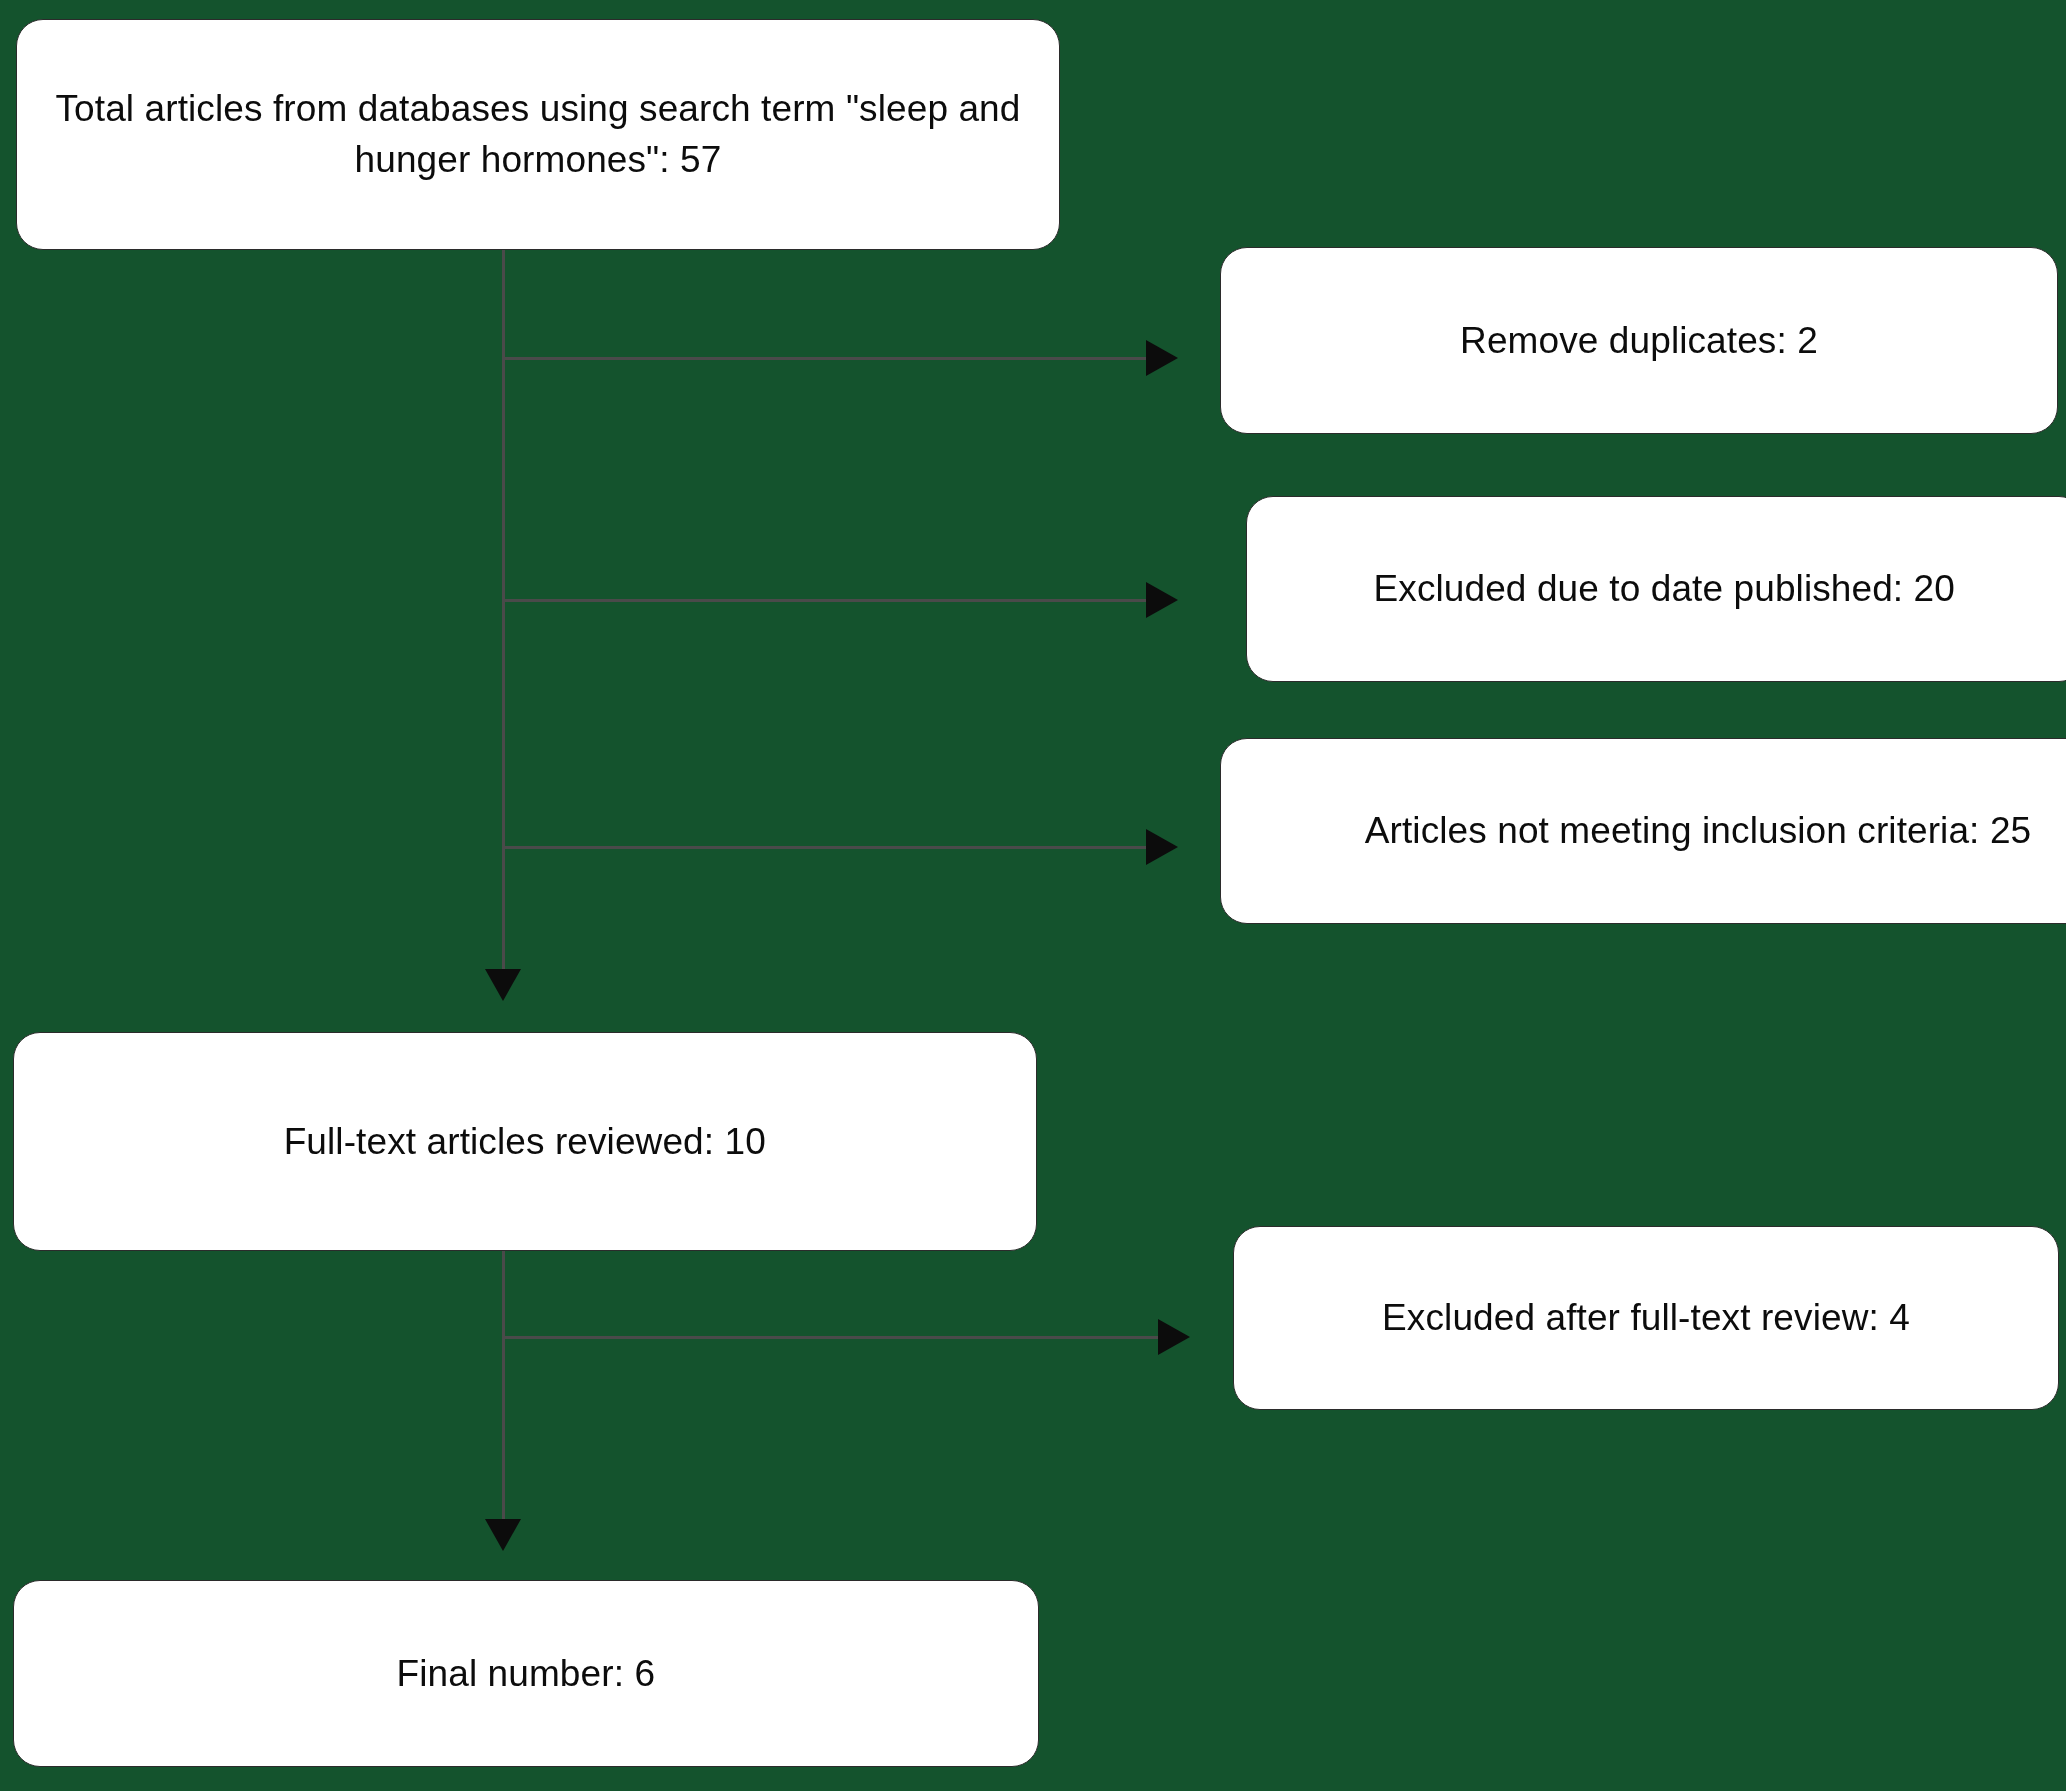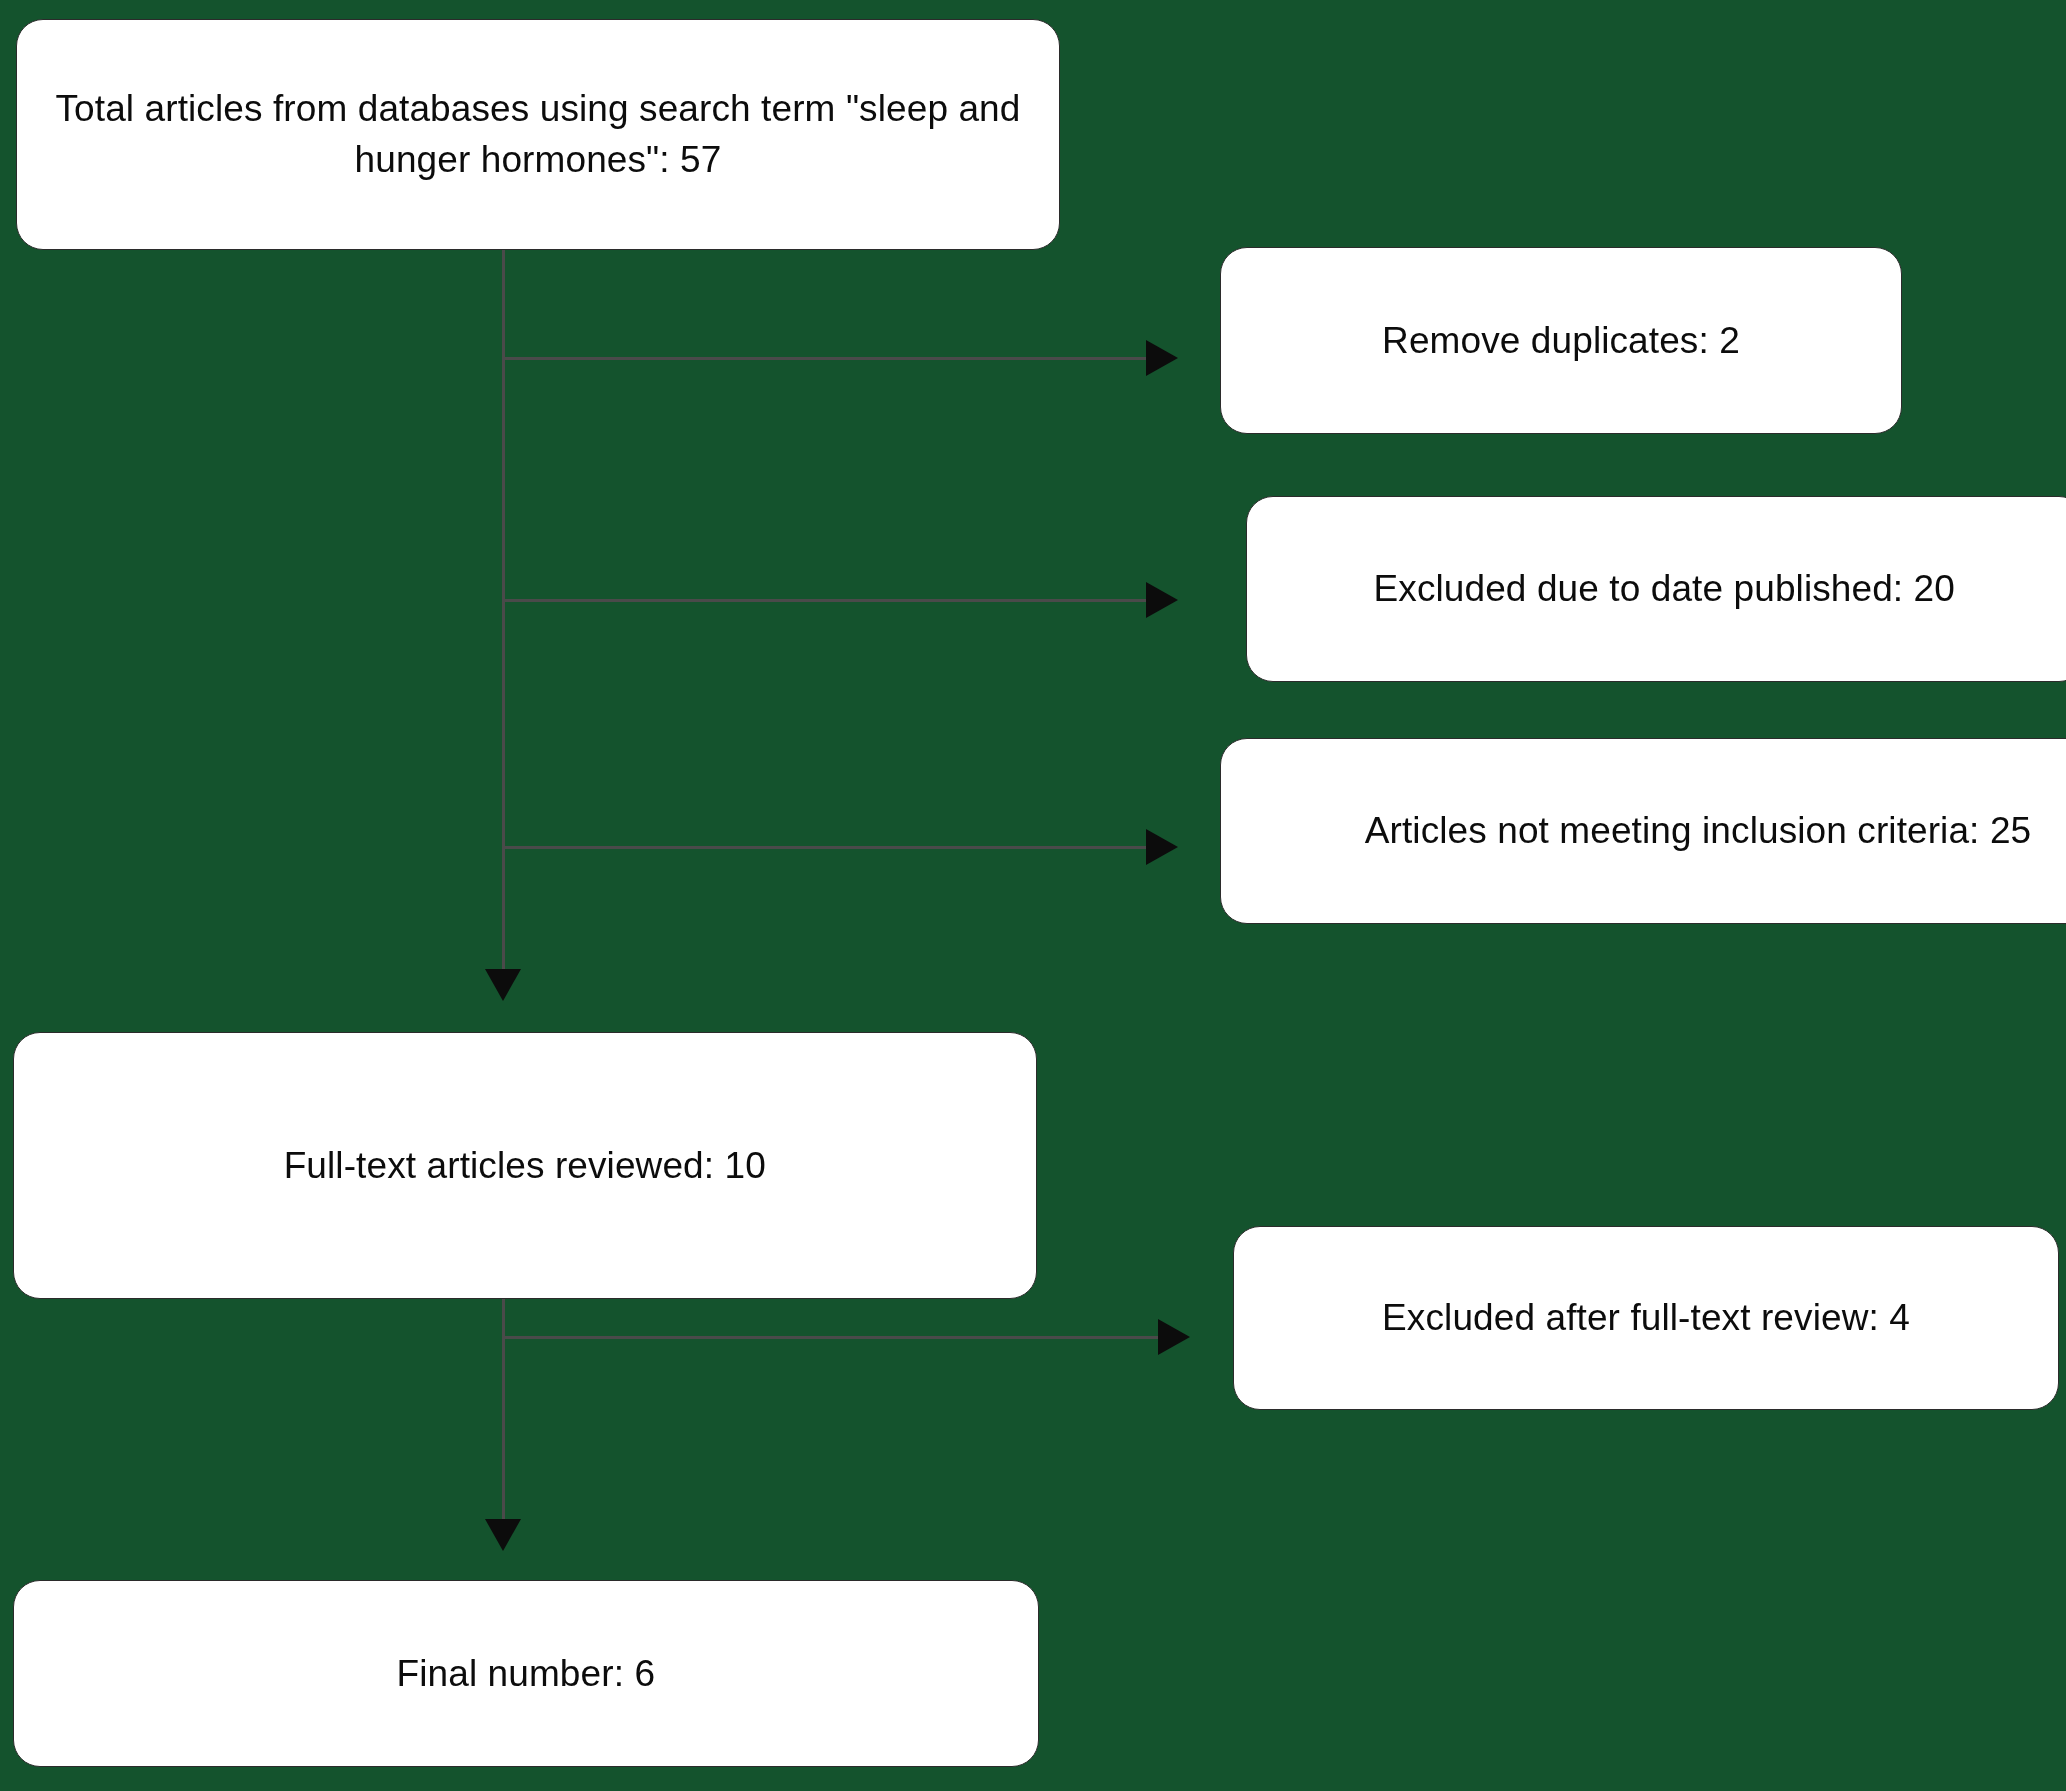--- a/index.html
+++ b/index.html
@@ -38,27 +38,27 @@
     line-height: 1.38;
     letter-spacing: 0.1px;
     color: #0c0c0c;
     white-space: pre-line;
   }
 
   
   #node-total       { left: 16px;  top: 18.6px;   width: 1044px; height: 231px; }
   #node-total .node-text { text-align: center; padding: 0 1.2px; }
 
-  #node-fulltext    { left: 12.8px;  top: 1032px; width: 1024px; height: 267px; }
+  #node-fulltext    { left: 12.8px;  top: 1032px; width: 1024px; height: 219px; }
   #node-fulltext .node-text { text-align: center; }
 
   #node-final       { left: 12.8px;  top: 1580px; width: 1026px; height: 187px; }
 
   
-  #node-dupes       { left: 1220px; top: 247px;  width: 682px; height: 187px; }
+  #node-dupes       { left: 1220px; top: 247px;  width: 838px; height: 187px; }
   #node-date        { left: 1220px; top: 496px;  width: 840px; height: 186px; margin-left: 26px; }
   #node-criteria    { left: 1220px; top: 738px; width: 956px; height: 186px; }
   #node-excluded    { left: 1233px; top: 1226px; width: 826px; height: 184px; }
 
   
   #node-dupes .node-text     { text-align: center; }
   #node-date .node-text      { text-align: center; padding-right: 3.5px; }
   #node-criteria .node-text  { text-align: center; padding: 0 3.5px; }
   #node-excluded .node-text  { text-align: center; }
 

